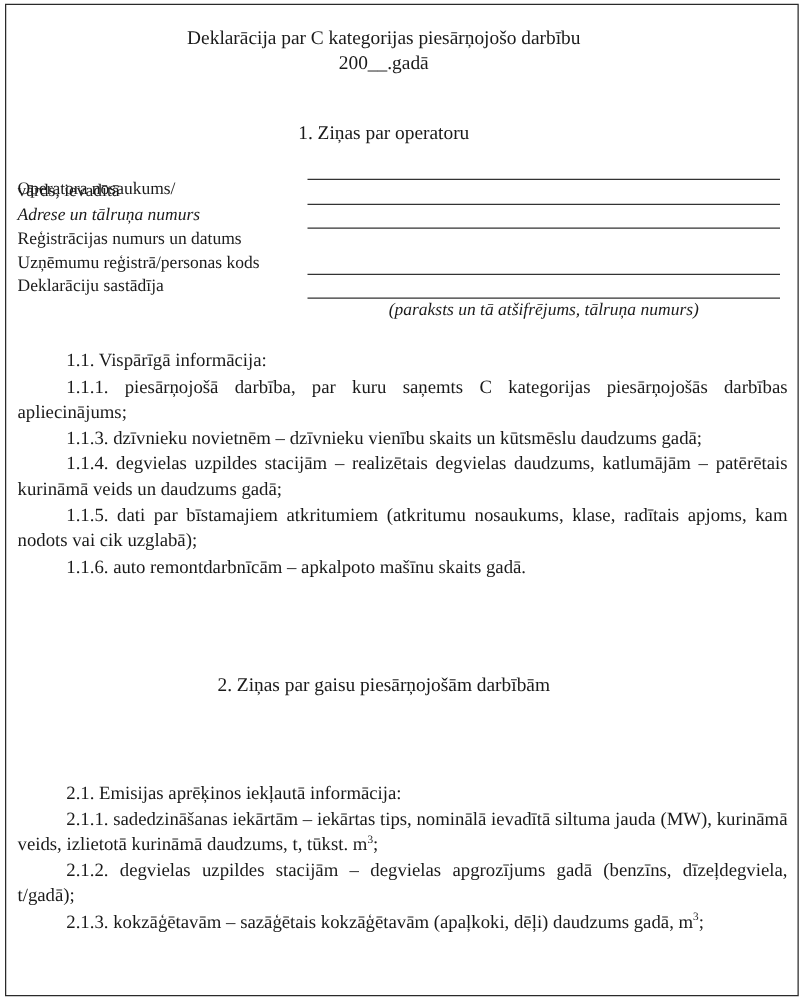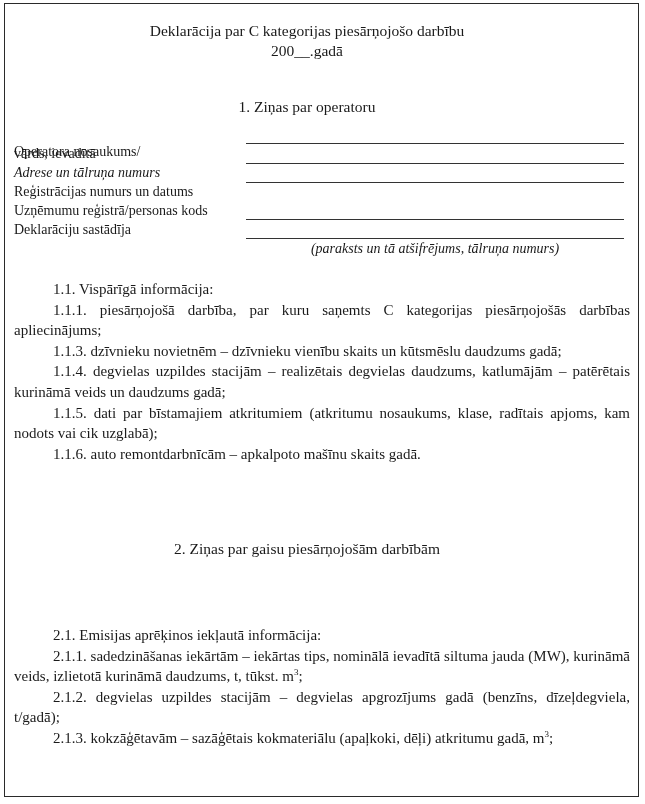--- a/index.html
+++ b/index.html
@@ -52,14 +52,14 @@
   <p class="indent">1.1.5. dati par bīstamajiem atkritumiem (atkritumu nosaukums, klase, radītais apjoms, kam nodots vai cik uzglabā);</p>
   <p class="indent">1.1.6. auto remontdarbnīcām – apkalpoto mašīnu skaits gadā.</p>
 </div>
 
 <div class="title" style="top:539px;">2. Ziņas par gaisu piesārņojošām darbībām</div>
 
 <div class="body-text" style="top:581px;margin-top:44px;">
   <p class="indent">2.1. Emisijas aprēķinos iekļautā informācija:</p>
   <p class="indent"><span>2.1.1. sadedzināšanas iekārtām – iekārtas tips, nominālā ievadītā siltuma jauda (MW), kurināmā veids, izlietotā kurināmā daudzums, t, tūkst. m</span><sup>3</sup><span>;</span></p>
   <p class="indent">2.1.2. degvielas uzpildes stacijām – degvielas apgrozījums gadā (benzīns, dīzeļdegviela, t/gadā);</p>
-  <p class="indent"><span>2.1.3. kokzāģētavām – sazāģētais kokmateriālu (apaļkoki, dēļi) atkritumu gadā, m</span><sup>3</sup><span>;</span></p>
+  <p class="indent"><span>2.1.3. kokzāģētavām – sazāģētais kokzāģētavām (apaļkoki, dēļi) daudzums gadā, m</span><sup>3</sup><span>;</span></p>
 </div>
 
 </body></html>

